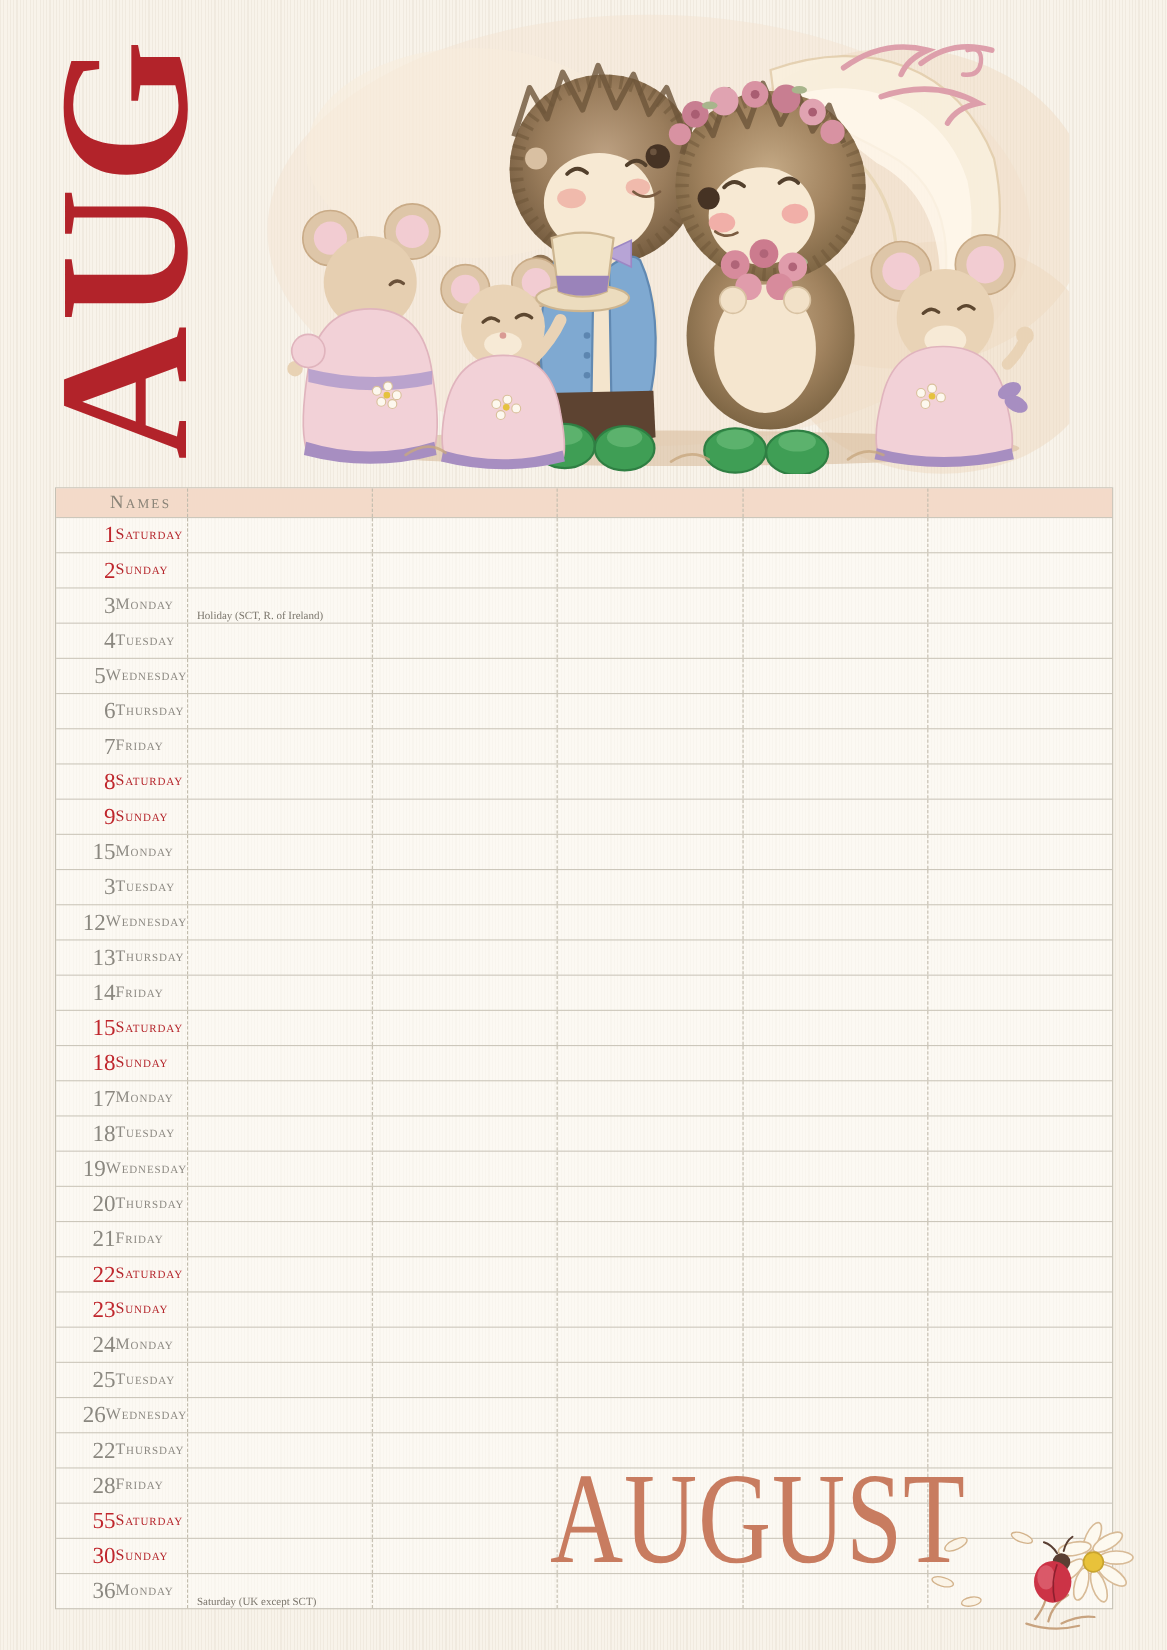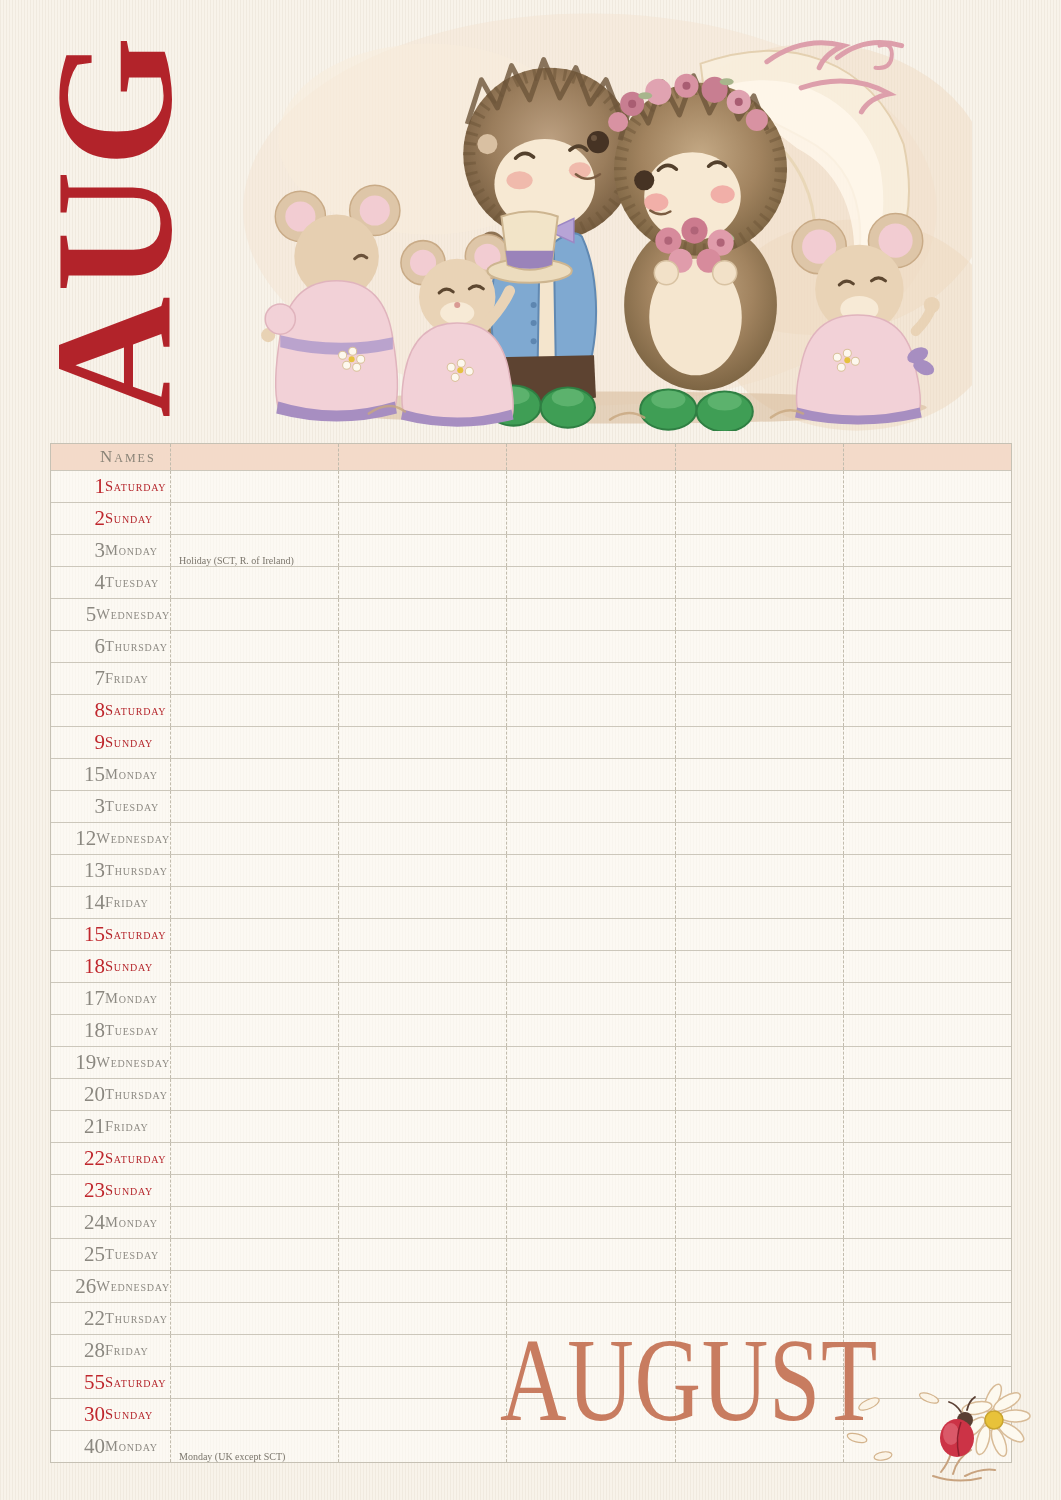--- a/index.html
+++ b/index.html
@@ -608,25 +608,25 @@
             <span class="dname">Sunday</span>
           </div>
           <div class="cell entry"></div>
           <div class="cell entry"></div>
           <div class="cell entry"></div>
           <div class="cell entry"></div>
           <div class="cell entry"></div>
         </div>
         <div class="prow">
           <div class="cell day-cell">
-            <span class="num">40</span>
+            <span class="num">36</span>
             <span class="dname">Monday</span>
           </div>
           <div class="cell entry">
-            <span class="note">Monday (UK except SCT)</span>
+            <span class="note">Saturday (UK except SCT)</span>
           </div>
           <div class="cell entry"></div>
           <div class="cell entry"></div>
           <div class="cell entry"></div>
           <div class="cell entry"></div>
         </div>
       </div>
   </section>
 
   <div class="month-title">AUGUST</div>

